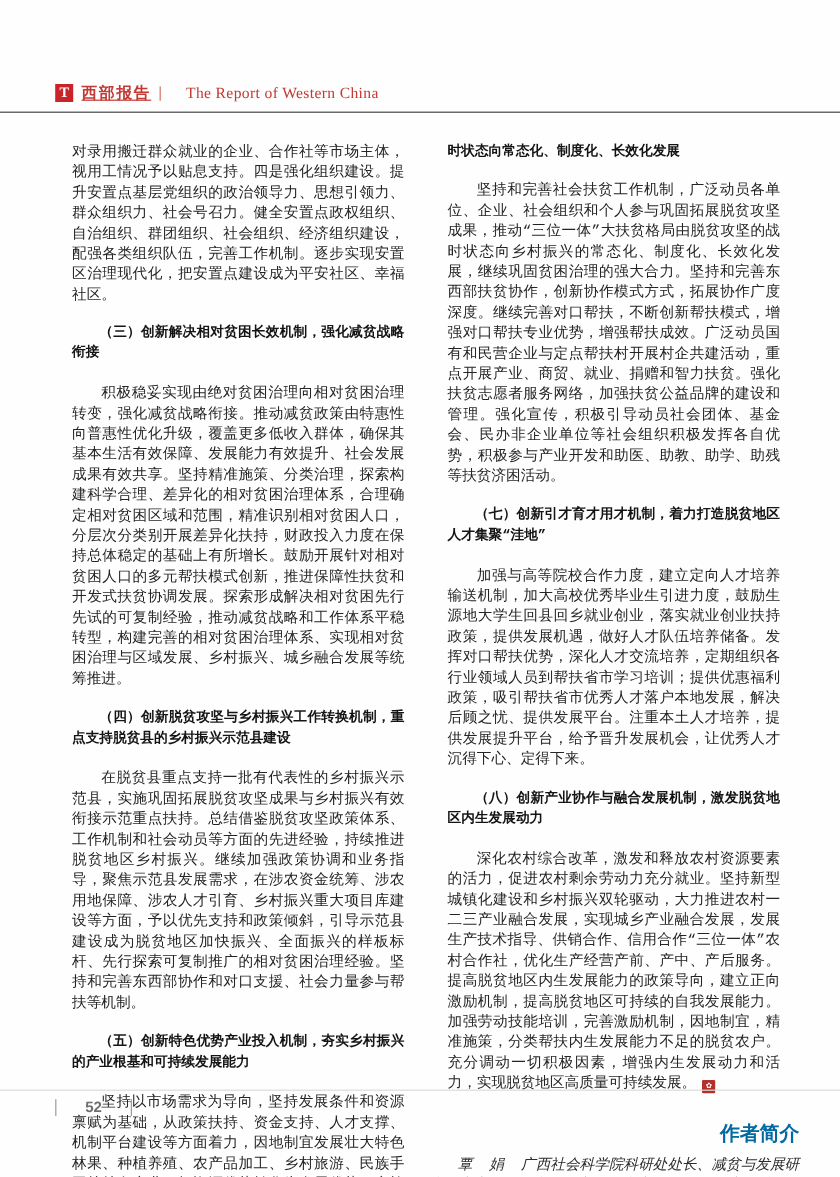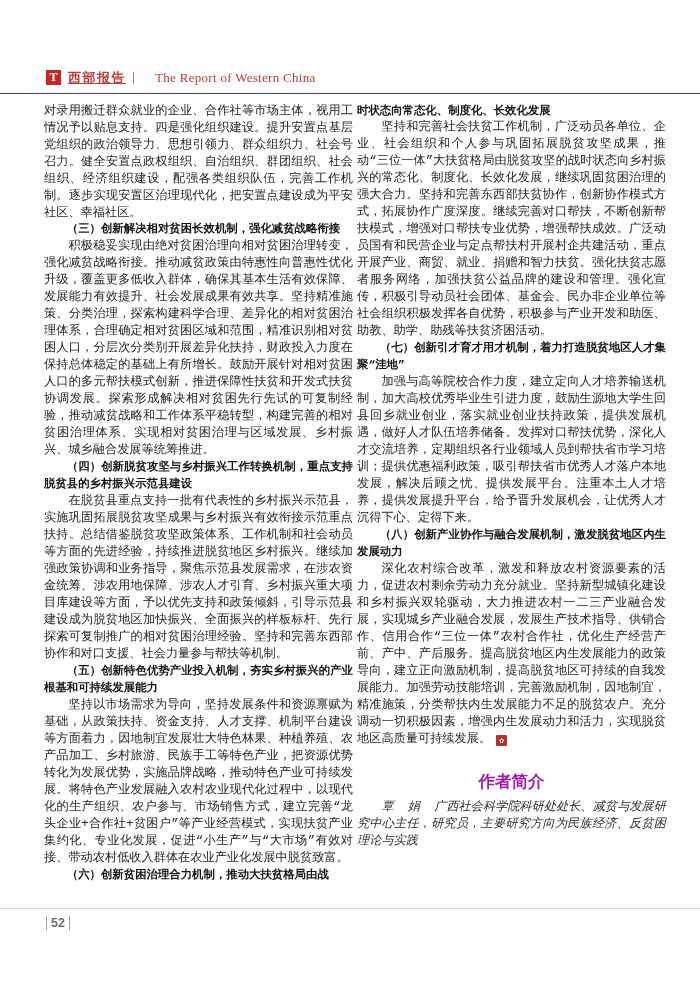--- a/index.html
+++ b/index.html
@@ -15,40 +15,40 @@
     justify-content:center; flex:0 0 auto; }
   .title-cn { font-size:13px; font-weight:bold; letter-spacing:1.5px;text-decoration:underline; }
   .vsep { width:1px; height:12px; background:#d4736d; }
   .title-en { font-size:13px; letter-spacing:0.3px;margin-left:14px; }
   .header-rule { position:absolute; left:0; right:0; top:93px; height:1px; background:#454545; }
   
   .col { position:absolute; top:102px; font-size:12.2px; line-height:17px;
     color:#242424; text-align:justify; }
   .col-left  { left:44px;  width:309px; }
   .col-right { left:357px; width:309px; }
-  .blk { margin:0; }
+  .blk { margin:16px; }
   .blk.p, .blk.h { text-indent:2em;font-family:Liberation Mono, monospace; }
   .blk.pc, .blk.hc { text-indent:0; }
   .blk.h, .blk.hc { font-weight:bold; color:#141414; font-size:11.4px; }
   .endmark { display:inline-block; width:11px; height:11px; background:#b3312b;
     color:#ffffff; font-size:8px; line-height:11px; text-align:center;
     vertical-align:-1px; margin-left:5px; text-indent:0; border-radius:1px; }
   
   .author-title { font-family:"Liberation Sans","DejaVu Sans",sans-serif;
-    font-size:16.5px; font-weight:600; color:#a21caf; text-indent:0;
-    margin-top:25px; margin-bottom:5px; text-align:center; }
+    font-size:16.5px; font-weight:600; color:#0369a1; text-indent:0;
+    margin-top:25px; margin-bottom:5px; text-align:right; }
   .bio { text-indent:2em; font-style:italic; margin-top:8px; color:#2d2d2d; }
   .bio-name { letter-spacing:1px; }
   
   .footer-rule { position:absolute; left:0; right:0; top:908px; height:1px; background:#dbdbdb; }
   .footer { position:absolute; left:46px; top:915px; height:15px;
     font-family:"Liberation Sans","DejaVu Sans",sans-serif; font-size:11px;
     color:#aeaeae; display:flex; align-items:center; gap:9px; }
   .pg-num { color:#6f6f6f; font-weight:bold; font-size:12.5px;
-    border-left:1.5px solid #9c9c9c; border-right:1.5px solid #9c9c9c; padding:0 4px; }
+    border-left:1.5px solid #9c9c9c; border-right:1.5px solid #9c9c9c; padding:0 24px; }
   .journal { letter-spacing:0.6px; }
   .cnki { position:absolute; left:55px; right:53px; top:944px;
     display:flex; justify-content:space-between; font-size:13.5px;
     color:#b9b9b9; font-family:"Liberation Serif","DejaVu Serif",serif; }
 </style>
 </head>
 <body>
 
 <div class="page">
 

